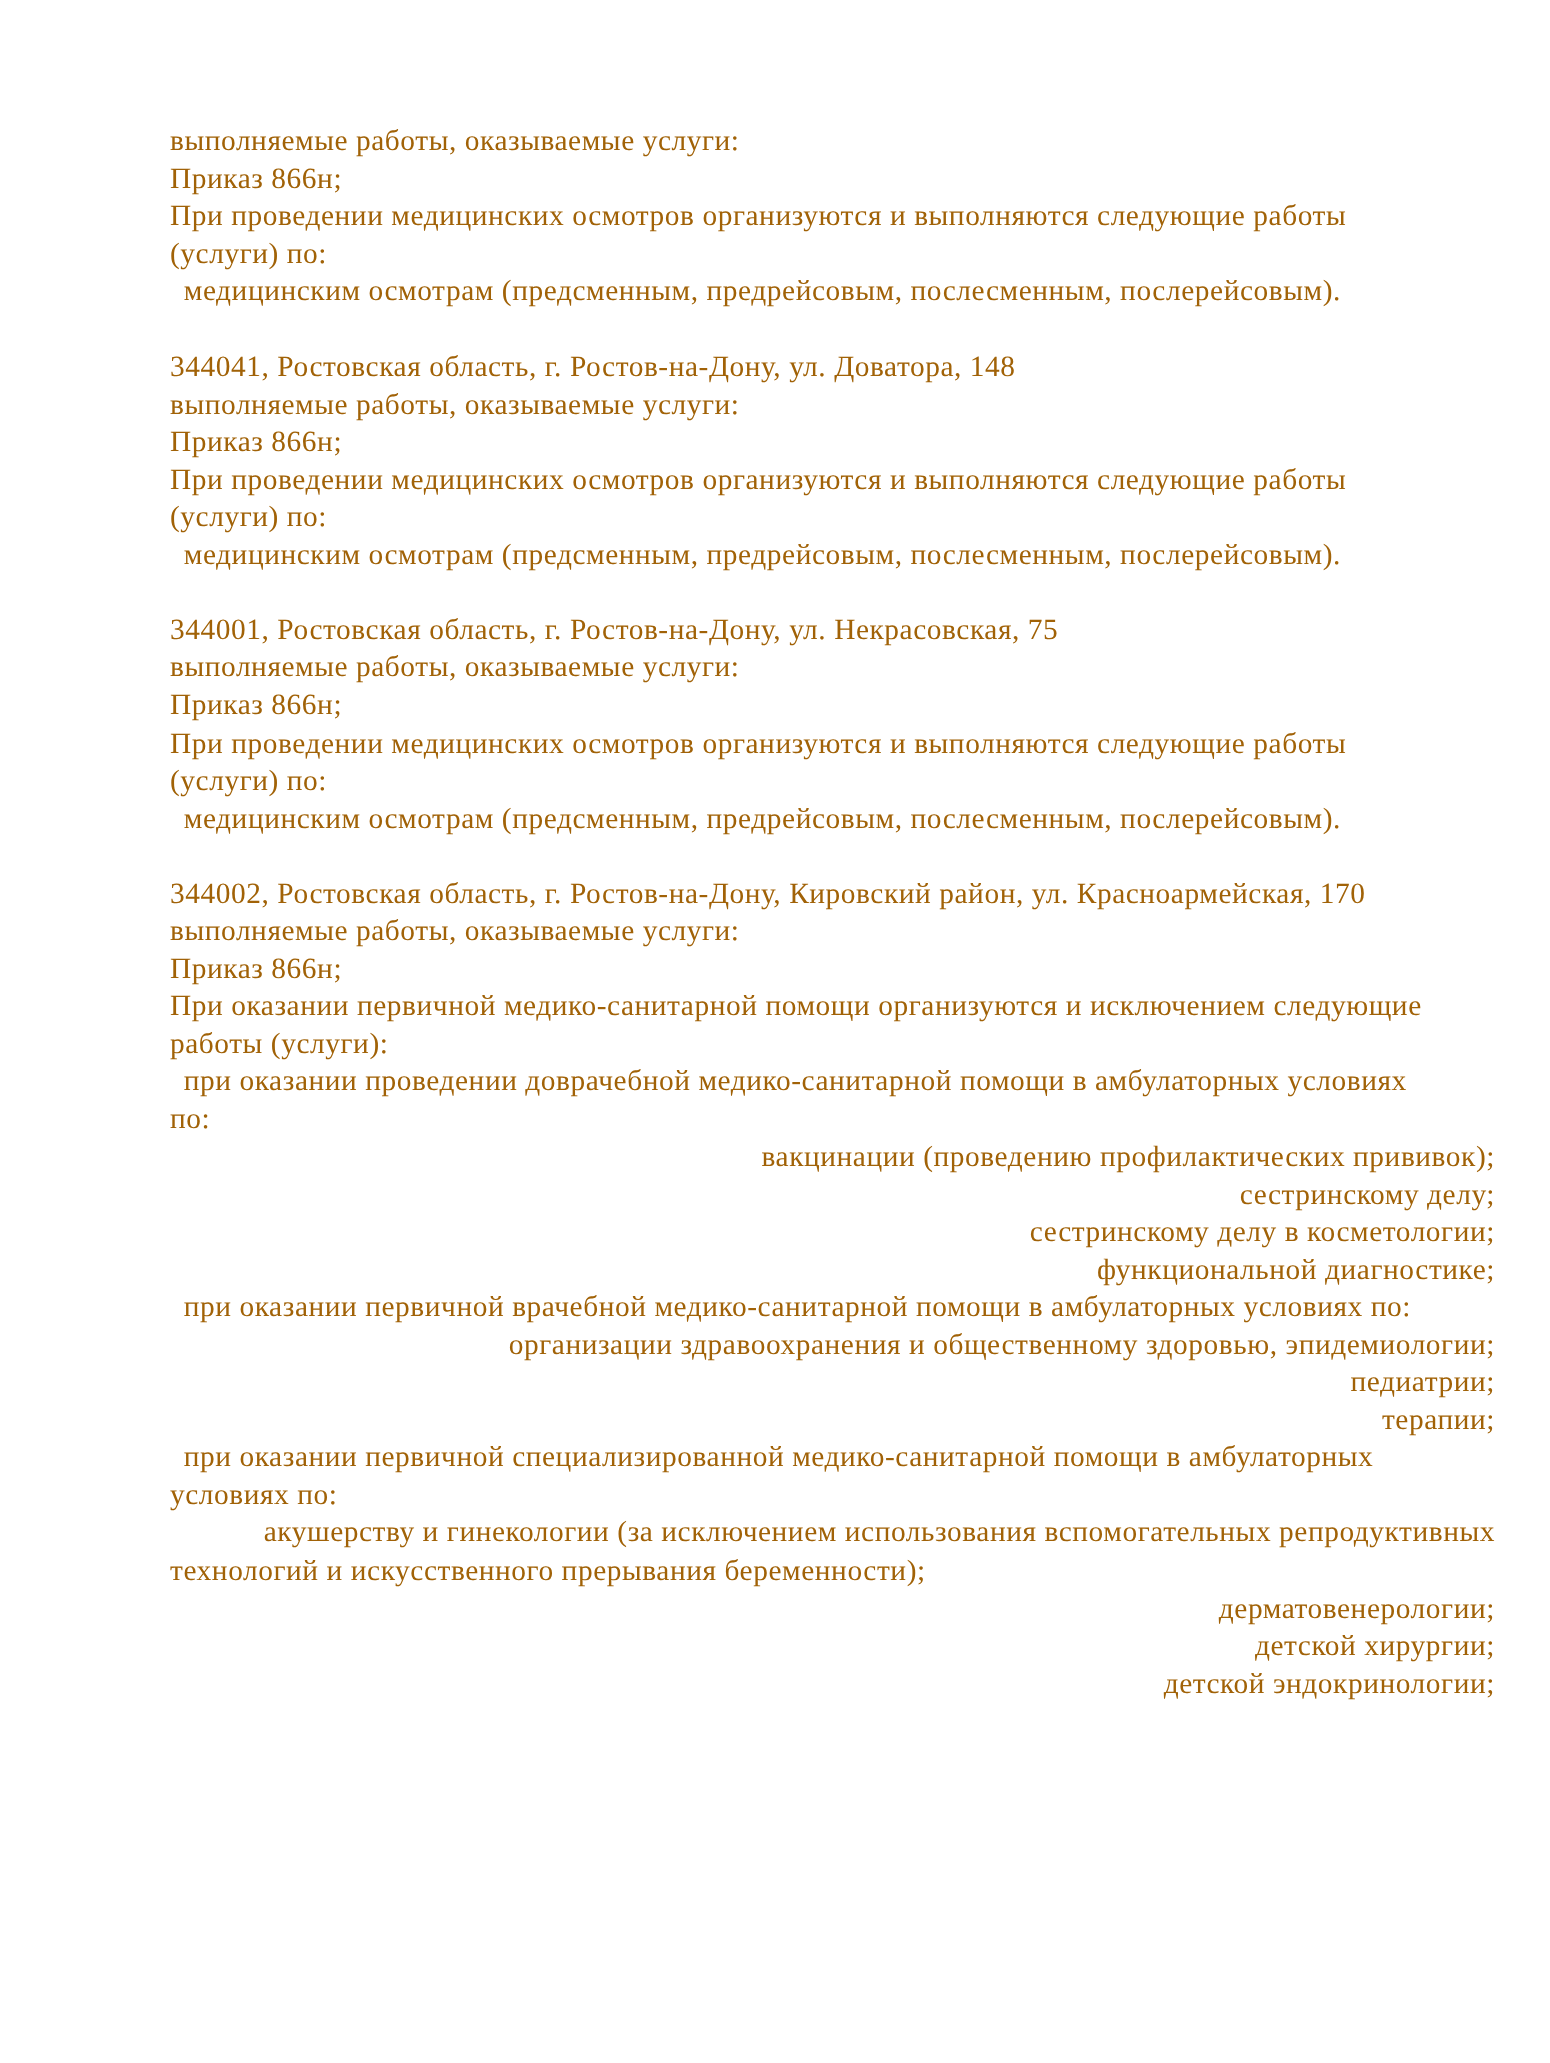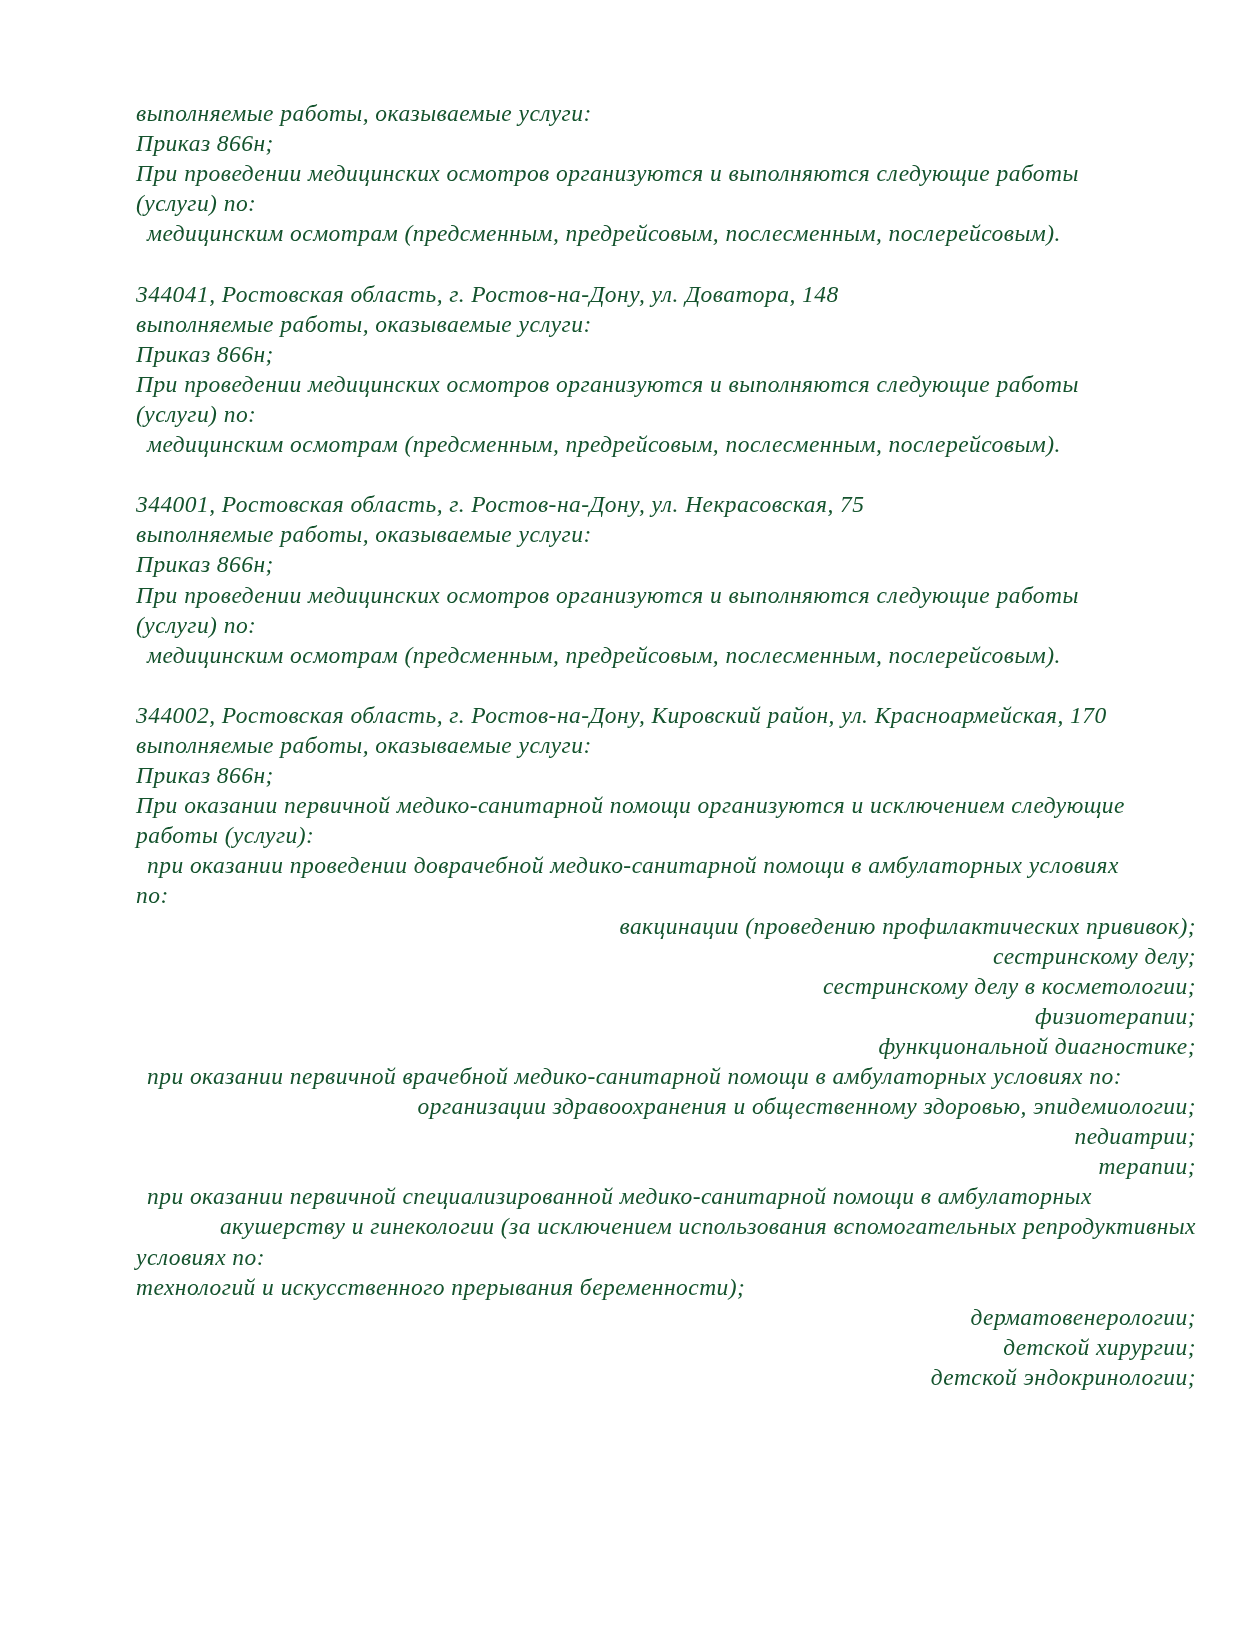--- a/index.html
+++ b/index.html
@@ -30,21 +30,21 @@
   }
   .indent-0 { text-indent: 0; }
   .indent-1 { text-indent: 11px; }
   .indent-2 { text-indent: 34px; text-align: right; }
   .blank-line { min-height: 30.1px; }
 </style>
 </head>
 <body>
 
 <div class="page">
-  <div class="content" style="color: #14532d; font-style: italic;">
+  <div class="content" style="color: #a16207;">
       <div>
         <div class="line indent-0">выполняемые работы, оказываемые услуги:</div>
         <div class="line indent-0">Приказ 866н;</div>
         <div class="line indent-0">При проведении медицинских осмотров организуются и выполняются следующие работы</div>
         <div class="line indent-0">(услуги) по:</div>
         <div class="line indent-1">медицинским осмотрам (предсменным, предрейсовым, послесменным, послерейсовым).</div>
       </div>
       <div class="line blank-line">&nbsp;</div>
       <div>
         <div class="line indent-0">344041, Ростовская область, г. Ростов-на-Дону, ул. Доватора, 148</div>
@@ -68,28 +68,27 @@
         <div class="line indent-0">344002, Ростовская область, г. Ростов-на-Дону, Кировский район, ул. Красноармейская, 170</div>
         <div class="line indent-0">выполняемые работы, оказываемые услуги:</div>
         <div class="line indent-0">Приказ 866н;</div>
         <div class="line indent-0">При оказании первичной медико-санитарной помощи организуются и исключением следующие</div>
         <div class="line indent-0">работы (услуги):</div>
         <div class="line indent-1">при оказании проведении доврачебной медико-санитарной помощи в амбулаторных условиях</div>
         <div class="line indent-0">по:</div>
         <div class="line indent-2">вакцинации (проведению профилактических прививок);</div>
         <div class="line indent-2">сестринскому делу;</div>
         <div class="line indent-2">сестринскому делу в косметологии;</div>
-        <div class="line indent-2">физиотерапии;</div>
         <div class="line indent-2">функциональной диагностике;</div>
         <div class="line indent-1">при оказании первичной врачебной медико-санитарной помощи в амбулаторных условиях по:</div>
         <div class="line indent-2">организации здравоохранения и общественному здоровью, эпидемиологии;</div>
         <div class="line indent-2">педиатрии;</div>
         <div class="line indent-2">терапии;</div>
         <div class="line indent-1">при оказании первичной специализированной медико-санитарной помощи в амбулаторных</div>
+        <div class="line indent-0">условиях по:</div>
         <div class="line indent-2">акушерству и гинекологии (за исключением использования вспомогательных репродуктивных</div>
-        <div class="line indent-0">условиях по:</div>
         <div class="line indent-0">технологий и искусственного прерывания беременности);</div>
         <div class="line indent-2">дерматовенерологии;</div>
         <div class="line indent-2">детской хирургии;</div>
         <div class="line indent-2">детской эндокринологии;</div>
       </div>
     </div>
 </div>
 
 </body></html>

